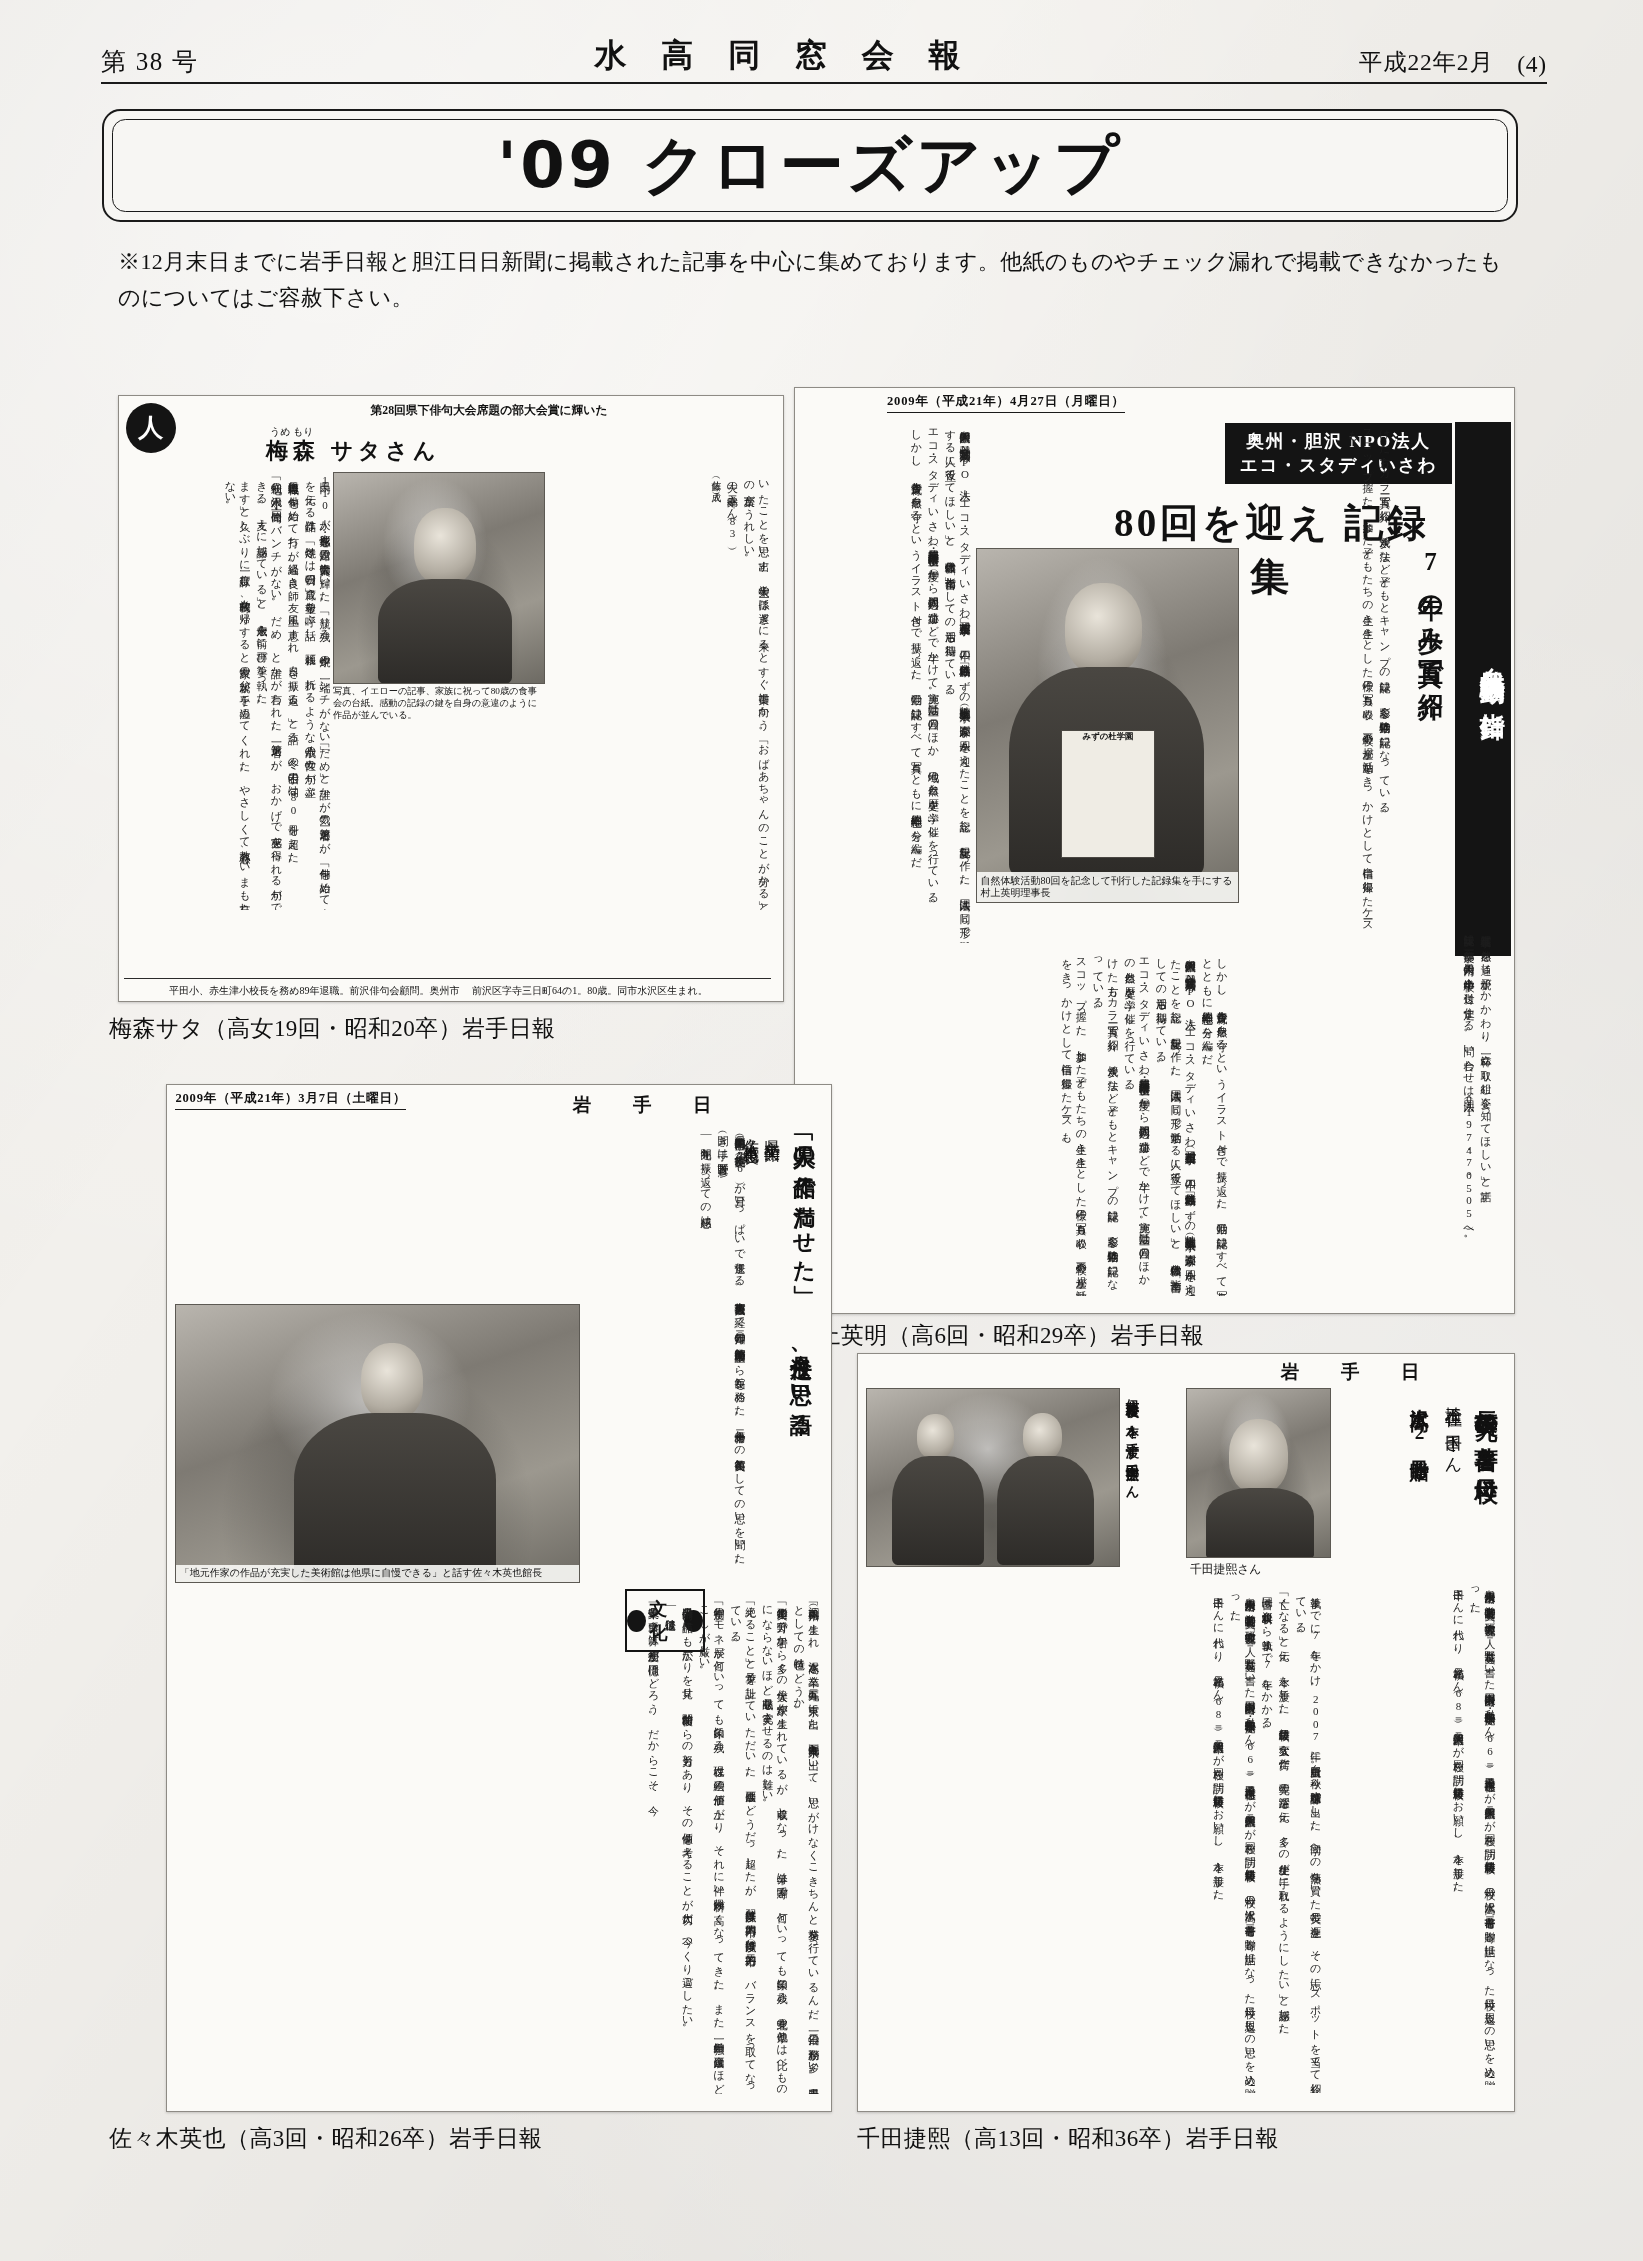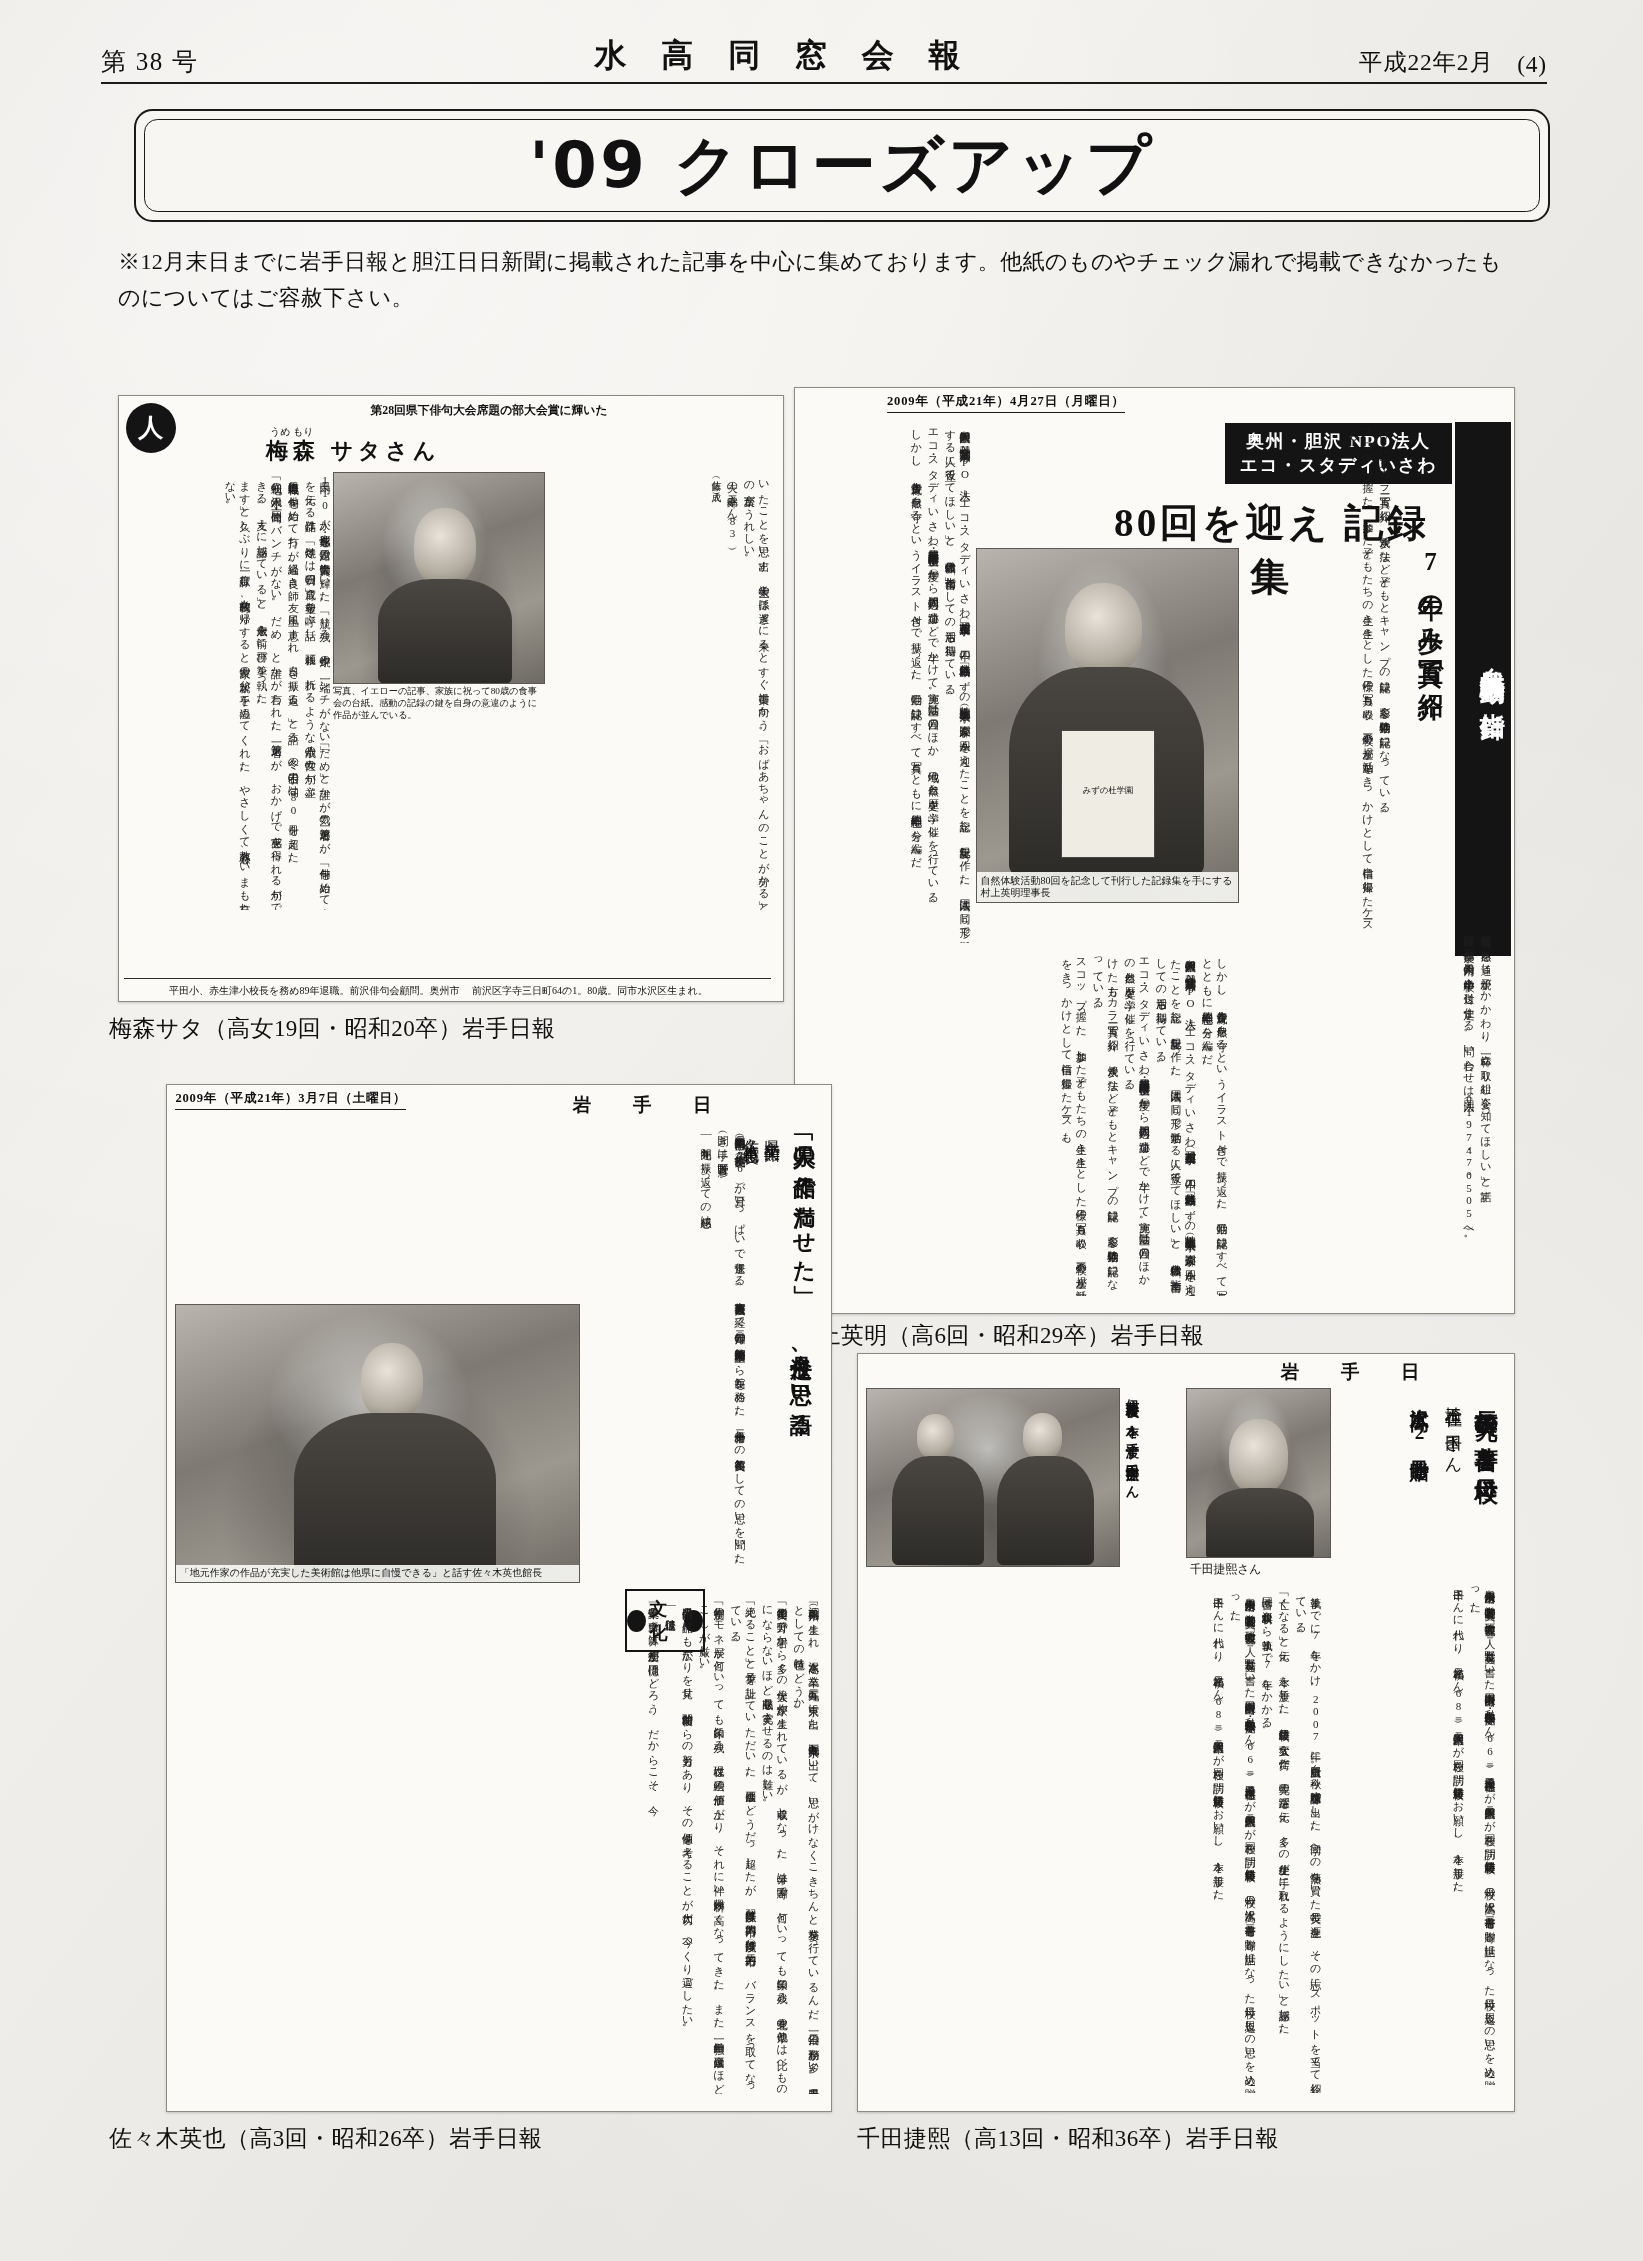--- a/index.html
+++ b/index.html
@@ -57,21 +57,21 @@
     letter-spacing: 0.8px;
     display: flex;
     gap: 23.5px;
     align-items: flex-end;
     margin-left: 39px;
   }
 
   
   .banner {
     position: absolute;
-    left: 134px;
+    left: 102px;
     top: 109px;
     width: 1412px;
     height: 109px;
     border: 2.5px solid #1a1a1a;
     border-radius: 18.5px;
     display: flex;
     align-items: center;
     justify-content: center;
     background: #f7f6f3;
   }
@@ -327,21 +327,21 @@
       </div>
 
       <div class="bigtitle-h" style="position:absolute; right:66px; top:108px; width:353px; font-size:39px;">80回を迎え 記録集</div>
 
       <div class="vhead" style="position:absolute; right:67px; top:160px; height:336px; font-size:25px;">7年の歩み写真で紹介</div>
 
       <div class="photo" style="position:absolute; left:181px; top:160px; width:261px; height:353px;">
         <div class="figure-face" style="left:88px; top:34px; width:77px; height:92px;"></div>
         <div class="figure-body" style="left:32px; top:118px; width:195px; height:210px;"></div>
         <div style="position:absolute; left:84px; top:181px; width:92px; height:126px; background:#efece4; border:0.8px solid #4a4742; z-index:3;">
-          <div style="font-size:8.4px; text-align:center; margin-top:54px; font-weight:normal;">みずの杜学園</div>
+          <div style="font-size:8.4px; text-align:center; font-weight:bold;">みずの杜学園</div>
         </div>
         <div class="ph-cap">自然体験活動80回を記念して刊行した記録集を手にする村上英明理事長</div>
       </div>
 
       <div style="position:absolute; left:5px; top:34px; width:172px; height:521px;">
         <div class="vcols">
           <div class="vcol">奥州市胆沢区の特定非営利活動法人「NPO法人 エコ・スタディいさわ」（村上英明理事長）が、十四の自然体験活動「みずの杜学園」（現事業名・水の森楽園）が八十回を迎えたことを記念し、記録集を作った。同法人は「同じ形で活動する人に役立ててほしい」と、自然体験の「指南書」としての活用も期待している。</div>
           <div class="vcol">エコ・スタディいさわ（事務局・胆沢区若柳字横岳）は〇一年度から胆沢川周辺の遺跡などで半かけて実施。活動は月一回のほか、地域の自然と歴史を学ぶ催しを行っている。</div>
           <div class="vcol">しかし、青少年育成と自然を守るというイラスト付きで振り返った。活動の記録はすべて写真とともに約四半世紀の分を編んだ。</div>
         </div>

